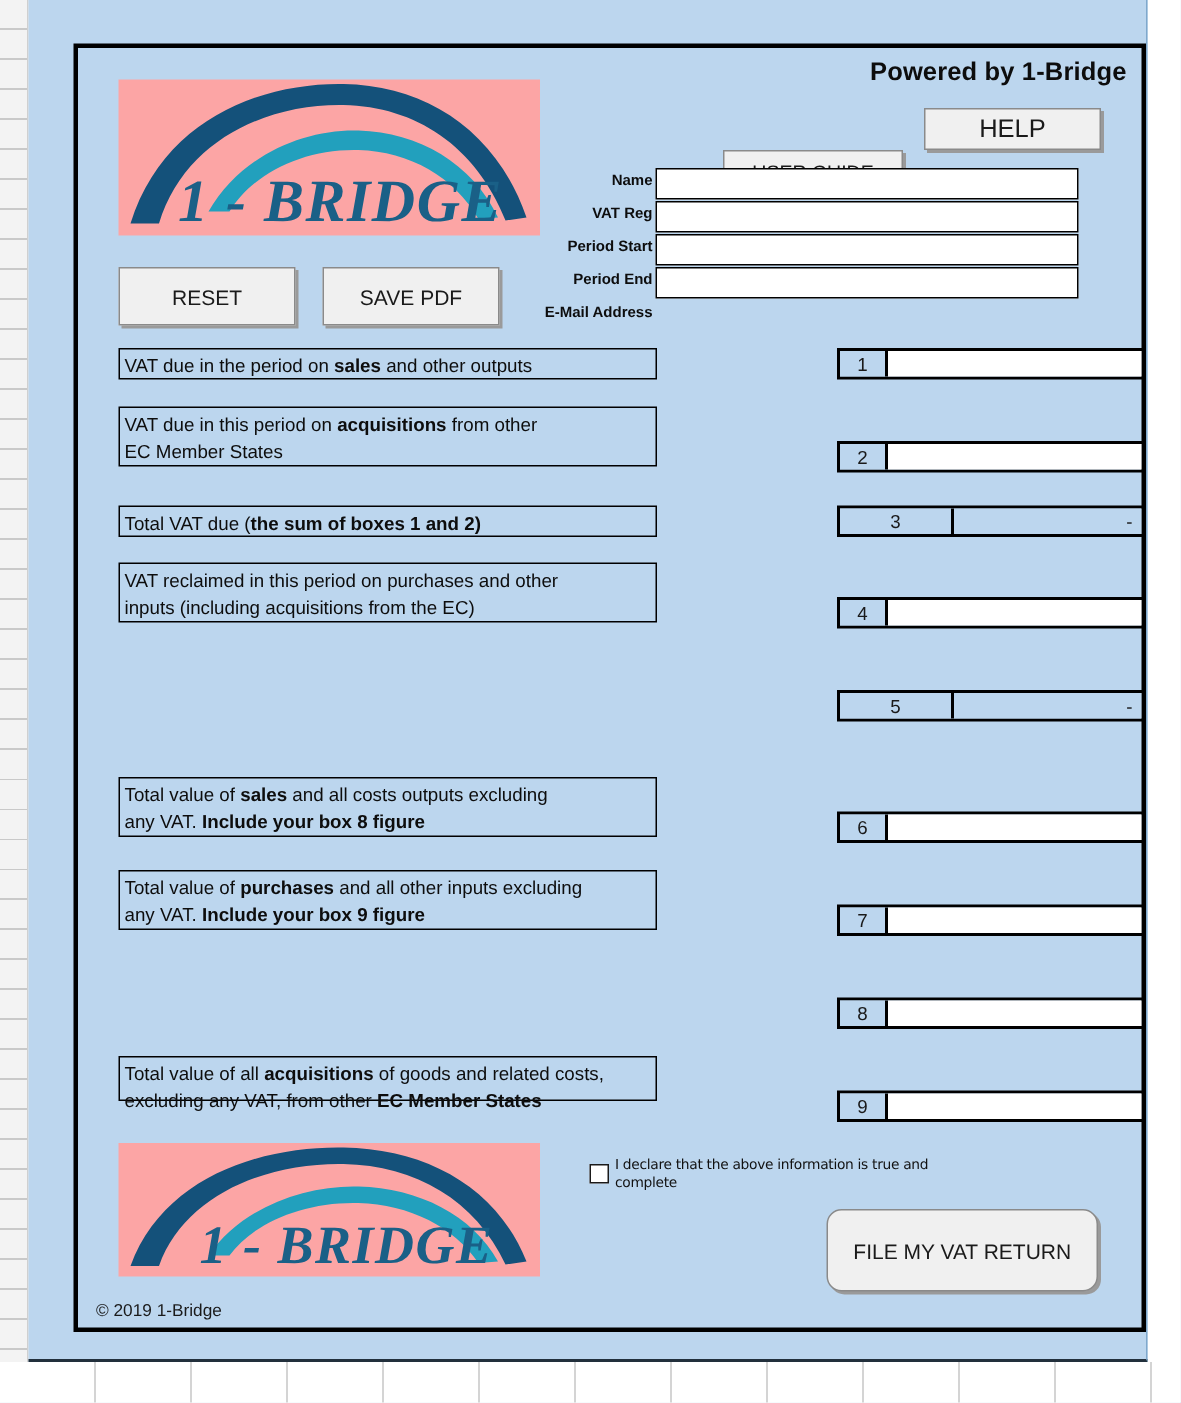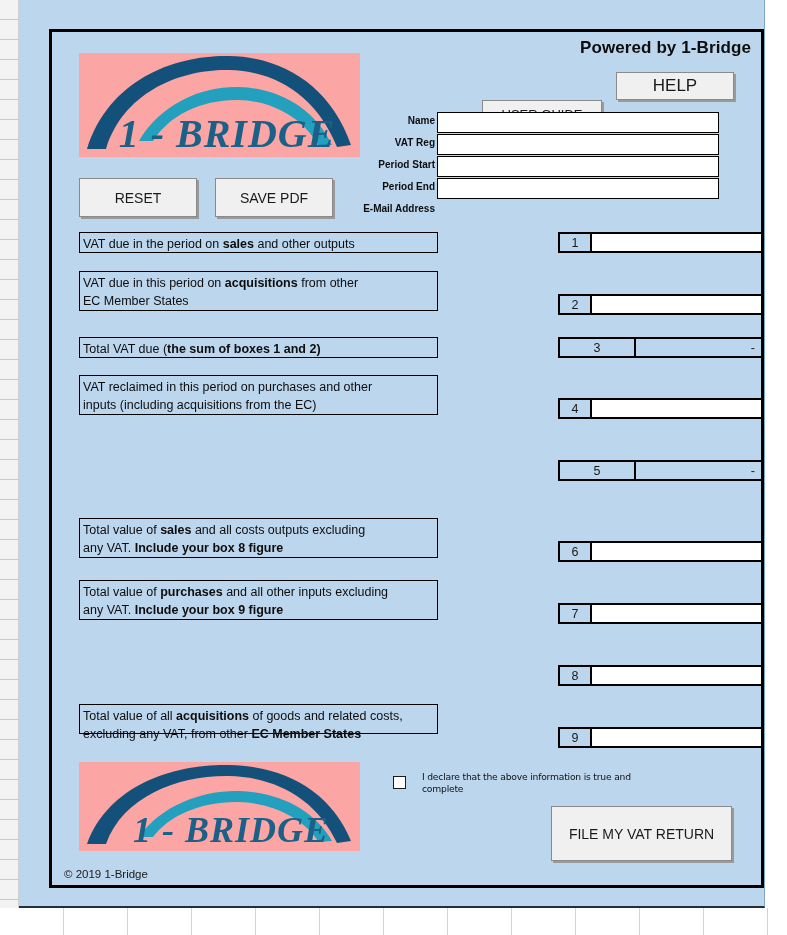--- a/index.html
+++ b/index.html
@@ -95,21 +95,21 @@
     justify-content: center;
     font-family: "Liberation Sans", sans-serif;
     color: #1a1a1a;
     cursor: pointer;
     user-select: none;
   }
   .btn-user-guide { left: 430px; top: 40px; width: 120px; height: 28px; font-size: 13px; margin-top: 28px; }
   .btn-help      { left: 564px; top: 40px; width: 118px; height: 28px; font-size: 17px; }
   .btn-reset     { left: 27px;  top: 146px; width: 118px; height: 39px; font-size: 14px; }
   .btn-savepdf   { left: 163px; top: 146px; width: 118px; height: 39px; font-size: 14px; }
-  .btn-file      { left: 499px; top: 774px; width: 181px; height: 55px; font-size: 14px; }
+  .btn-file      { left: 499px; top: 774px; width: 181px; height: 55px; font-size: 14px; border-radius: 10px; }
 
   
   .hdr-label {
     position: absolute;
     text-align: right;
     font-size: 10px;
     font-weight: bold;
     color: #0d0d0d;
     width: 180px;
     left: 203px;
@@ -184,21 +184,21 @@
   }
 
   
   .decl-wrap {
     position: absolute;
     left: 341px;
     top: 739px;
     width: 255px;
     display: flex;
     align-items: flex-start;
-    gap: 16px;
+    gap: 4px;
   }
   .decl-check {
     width: 13px; height: 13px;
     background: #ffffff;
     border: 1.5px solid #1a1a1a;
     box-sizing: border-box;
     flex: 0 0 auto;
     margin-top: 5px;
     cursor: pointer;
   }

